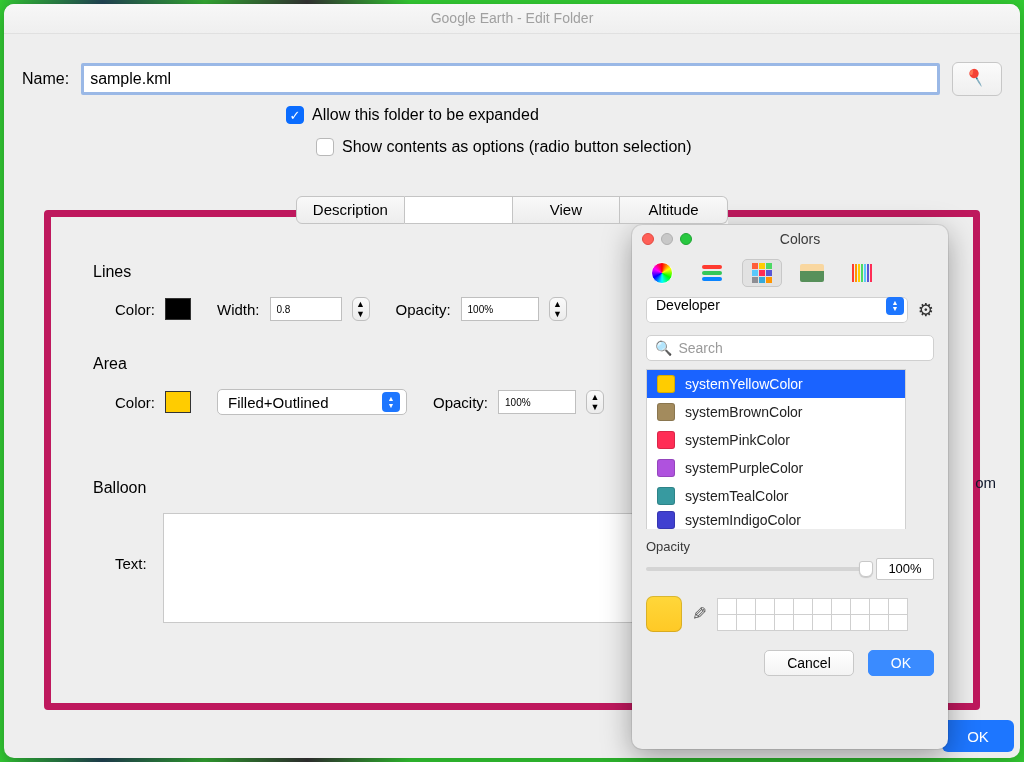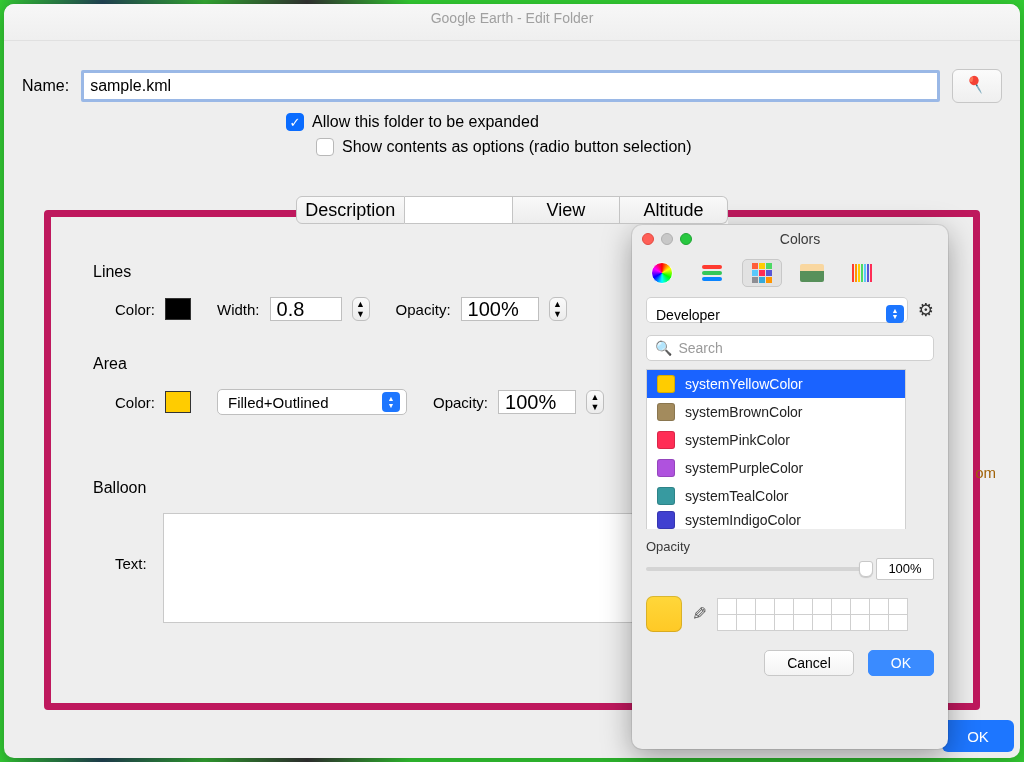--- a/index.html
+++ b/index.html
@@ -12,21 +12,21 @@
   }
   
   .edit-window {
     position:absolute; left:4px; top:4px; width:1016px; height:754px;
     background:#eeeeee;
     border-radius:10px;
     box-shadow:0 4px 20px rgba(0,0,0,.25);
     overflow:hidden;
   }
   .edit-titlebar {
-    height:37px; text-align:center;
+    height:30px; text-align:center;
     color:#a0a0a0;
     font-size:14px;
     padding-top:6px;
     border-bottom:1px solid #e0e0e0;
     background:linear-gradient(#f7f7f7,#efefef);
   }
   .edit-body { padding:28px 18px 0 18px; }
   .name-row { display:flex; align-items:center; gap:12px; }
   .name-label { font-size:16px; }
   .text-input {
@@ -49,40 +49,40 @@
     border:1px solid #b8b8b8; background:white; display:inline-flex;
     align-items:center; justify-content:center; font-size:13px;
   }
   .chk.checked { background:#0a6cff; border-color:#0a6cff; color:white; }
   .seg-tabs {
     margin:40px auto 0 auto; width:432px; height:28px;
     display:flex; position:relative;
     background:#efefef;
   }
   .seg-tabs .tab {
-    flex:1; text-align:center; line-height:26px; font-size:18px;
+    flex:1; text-align:center; line-height:26px; font-size:15px;
     border:1px solid #c4c4c4;
     background:linear-gradient(#f9f9f9,#ededed);
     cursor:pointer;
   }
   .seg-tabs .tab + .tab { border-left:none; }
   .seg-tabs .tab:first-child { border-top-left-radius:6px; border-bottom-left-radius:6px; }
   .seg-tabs .tab:last-child { border-top-right-radius:6px; border-bottom-right-radius:6px; }
   .seg-tabs .tab.blank { background:white; }
   .panel {
     margin:0 22px; border:7px solid #be185d; border-radius:4px;
     background:#eeeeee; height:500px; margin-top:-14px; padding:30px 42px;
   }
   .section-title { font-size:16px; margin-top:16px; margin-bottom:16px; }
   .form-row { display:flex; align-items:center; gap:10px; font-size:15px; margin-left:22px; margin-bottom:8px;}
   .swatch {
     width:26px; height:22px; border:1px solid #333; background:black;
     display:inline-block;
   }
-  .num-input { width:72px; height:24px; border:1px solid #bfbfbf; padding:2px 6px; font-size:20px; background:white;}
+  .num-input { width:72px; height:24px; border:1px solid #bfbfbf; padding:2px 6px; font-size:10px; background:white;}
   .stepper {
     width:18px; height:24px; border:1px solid #bfbfbf; border-radius:6px;
     background:linear-gradient(#fafafa,#ececec);
     font-size:9px; line-height:10px; text-align:center;
     display:flex; flex-direction:column; justify-content:center; gap:0px;
     cursor:pointer;
   }
   .dropdown {
     height:26px; background:white; border:1px solid #bfbfbf; border-radius:5px;
     display:flex; align-items:center; padding:0 6px 0 10px; font-size:15px;
@@ -127,21 +127,21 @@
   .cw-wheel { background:conic-gradient(red,yellow,lime,cyan,blue,magenta,red); width:22px; height:22px; border-radius:50%; border:1px solid #f8f8f8;}
   .cw-sliders { display:flex; flex-direction:column; gap:2px;}
   .cw-sliders span{ height:4px; border-radius:2px; }
   .cw-palette { display:grid; grid-template-columns:repeat(3,6px); grid-template-rows:repeat(3,6px); gap:1px;}
   .cw-palette span{ background:#999; }
   .cw-pencils { display:flex; gap:1px; }
   .cw-pencils span { width:2px; height:18px; }
   .cw-dev-row { display:flex; align-items:center; gap:10px; padding:0 14px; }
   .dev-dd {
     flex:1; height:26px; background:white; border-radius:5px;
-    display:flex; align-items:flex-end; padding:0 4px 0 10px; font-size:14px;
+    display:flex; align-items:flex-start; padding:0 4px 0 10px; font-size:14px;
     box-shadow:inset 0 0 0 1px #d0d0d0; cursor:pointer;
   }
   .dev-dd .dd-arrow {
     width:18px; height:18px; background:#1d76ff; border-radius:4px;
     display:flex; flex-direction:column; align-items:center; justify-content:center;
     color:white; font-size:7px; line-height:6px;
   }
   .gear { font-size:18px; cursor:pointer; color:#333;}
   .cw-search {
     margin:12px 14px 8px 14px; height:26px; background:white; border-radius:5px;
@@ -201,21 +201,21 @@
       <input class="text-input name-input" value="sample.kml" style="">
       <div class="pin-btn">
         <span class="pin-icon">📍</span>
       </div>
     </div>
 
     <div class="chk-row">
       <span class="chk checked">✓</span>
       <span>Allow this folder to be expanded</span>
     </div>
-    <div class="chk-row" style="margin-top:7px; margin-left:294px;">
+    <div class="chk-row" style="margin-top:14px; margin-left:294px;">
       <span class="chk"></span>
       <span>Show contents as options (radio button selection)</span>
     </div>
 
     <div class="seg-tabs" style="z-index:2; position:relative;">
       <div class="tab">Description</div>
       <div class="tab blank"></div>
       <div class="tab">View</div>
       <div class="tab">Altitude</div>
     </div>
@@ -256,21 +256,21 @@
         </div>
         <span style="width:6px"></span>
         <span>Opacity:</span>
         <input class="num-input" style="width: 78px;" value="100%">
         <div class="stepper">
             <span>▲</span>
             <span>▼</span>
           </div>
       </div>
 
-      <div style="position:absolute; right:24px; top:460px; font-size:15px; color:#a16207;">om</div>
+      <div style="position:absolute; right:24px; top:470px; font-size:15px; color:#0f172a;">om</div>
 
       <div class="section-title" style="margin-top:64px;">Balloon</div>
       <div style="display:flex; align-items:flex-start; gap:10px;">
         <span style="margin-top:42px; margin-left:22px; font-size:15px;">Text:</span>
         <textarea class="balloon-textarea" style="margin-left: 6px;"></textarea>
       </div>
 
     </div>
   </div>
 

